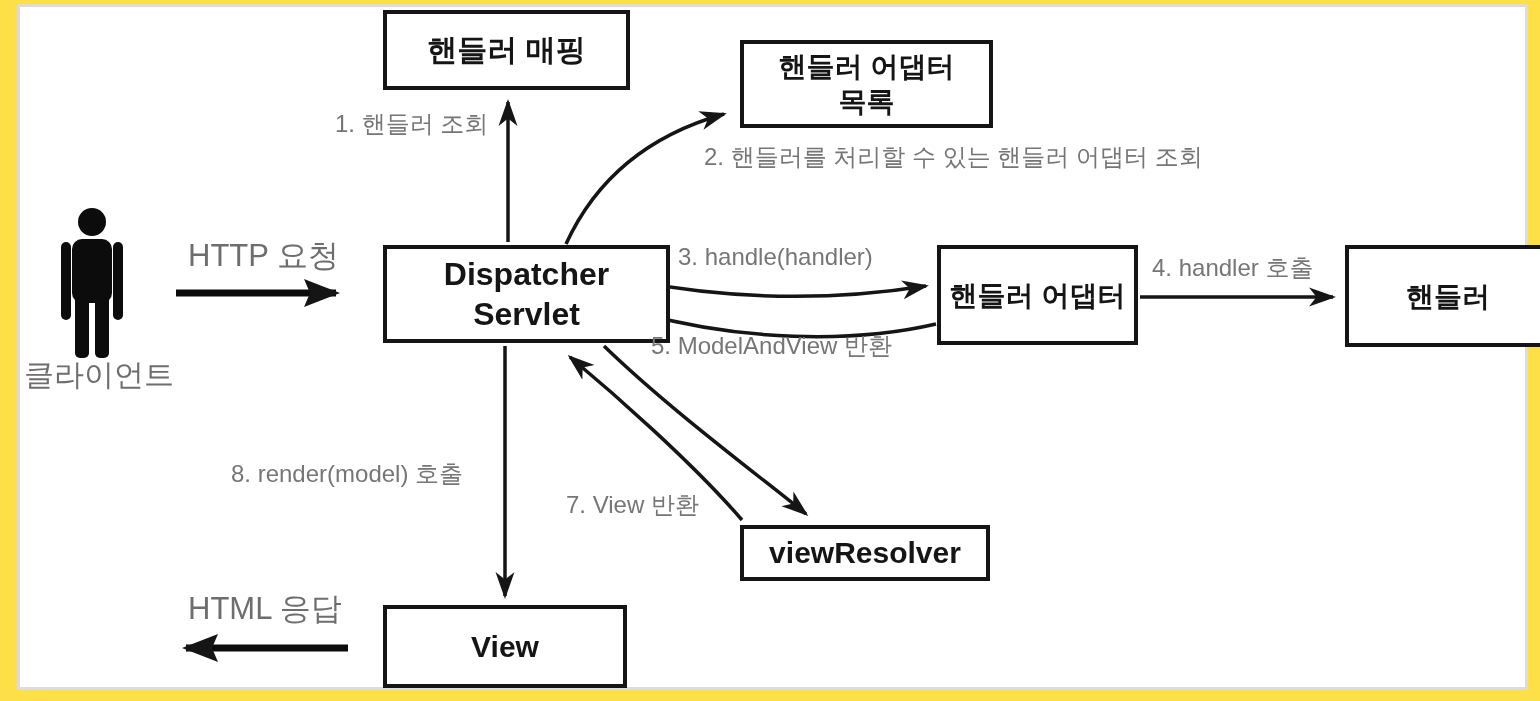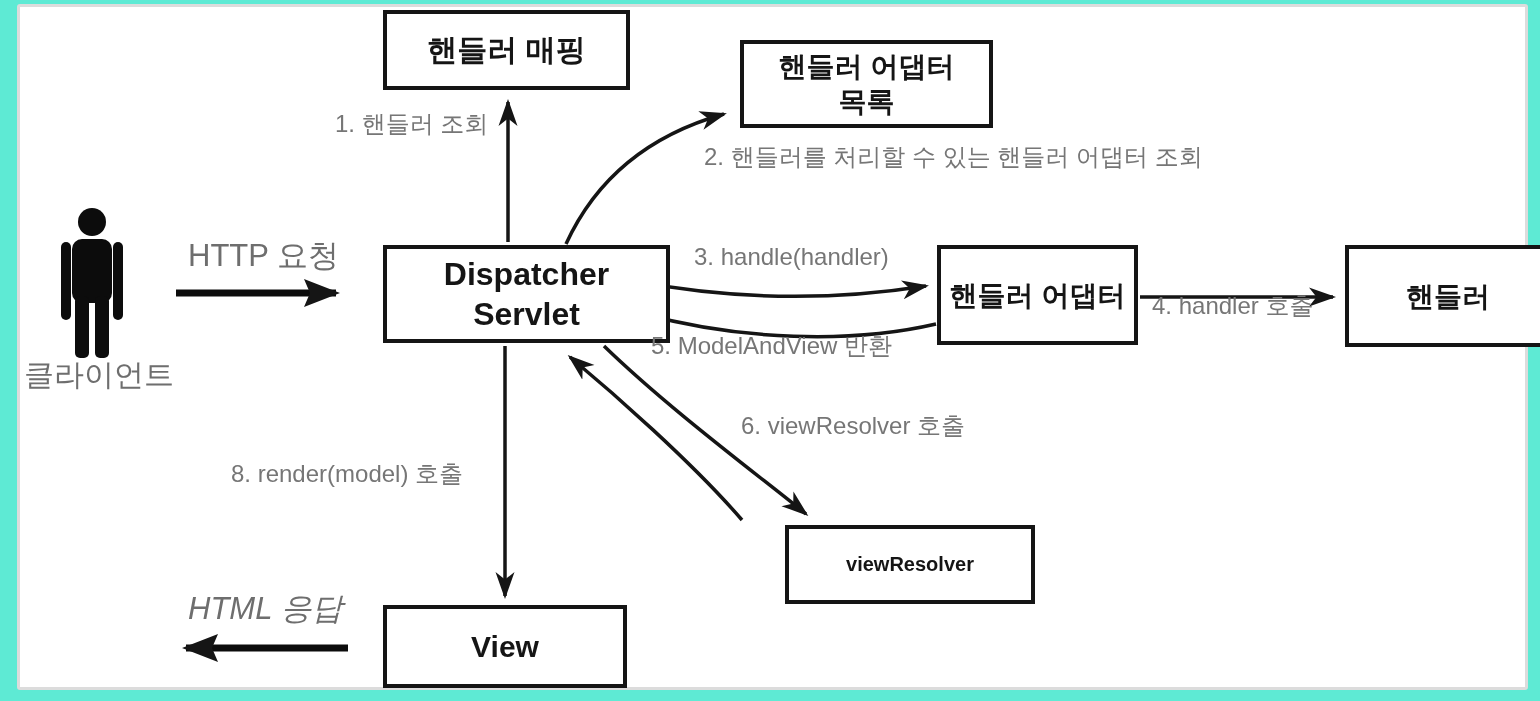--- a/index.html
+++ b/index.html
@@ -1,52 +1,52 @@
 <!DOCTYPE html>
 <html><head>
 <meta charset="utf-8">
 <style>
   html,body{margin:0;padding:0;background:#ffffff;}
   #stage{
-    position:relative;width:1540px;height:701px;background:#5eead4;
+    position:relative;width:1540px;height:701px;background:#fde047;
     font-family:"Liberation Sans", sans-serif;overflow:hidden;
   }
   #frame{
     position:absolute;left:17px;top:4px;width:1505px;height:680px;
     border:3px solid #dcdcdc;border-radius:3px;background:#ffffff;
   }
   .box{
     position:absolute;box-sizing:border-box;border:4px solid #151515;
     background:#ffffff;display:flex;flex-direction:column;align-items:center;
     justify-content:center;text-align:center;color:#151515;font-weight:bold;
     line-height:1.25;
   }
   #box-handler-mapping   {left:383px;top:10px;width:247px;height:80px;font-size:30px;}
   #box-handler-adapter-list{left:740px;top:40px;width:253px;height:88px;font-size:28px;}
   #box-dispatcher        {left:383px;top:245px;width:287px;height:98px;font-size:32px;}
   #box-handler-adapter   {left:937px;top:245px;width:201px;height:100px;font-size:28px;}
   #box-handler-controller{left:1345px;top:245px;width:206px;height:102px;font-size:28px;}
-  #box-view-resolver     {left:740px;top:525px;width:250px;height:79px;font-size:20px;margin-left:45px;}
+  #box-view-resolver     {left:740px;top:525px;width:250px;height:56px;font-size:30px;}
   #box-view              {left:383px;top:605px;width:244px;height:83px;font-size:30px;}
   .steplabel{
     position:absolute;color:#767676;font-weight:normal;font-size:24px;white-space:nowrap;
   }
   #lbl-step1{left:335px;top:108px;}
   #lbl-step2{left:704px;top:141px;}
-  #lbl-step3{left:678px;top:243px;margin-left:16px;}
-  #lbl-step4{left:1152px;top:252px;margin-top:38px;}
+  #lbl-step3{left:678px;top:243px;}
+  #lbl-step4{left:1152px;top:252px;}
   #lbl-step5{left:651px;top:330px;}
   #lbl-step6{left:741px;top:410px;}
   #lbl-step7{left:566px;top:489px;}
   #lbl-step8{left:231px;top:458px;}
   .biglabel{
     position:absolute;color:#6e6e6e;font-weight:normal;font-size:31px;white-space:nowrap;
   }
   #lbl-http-request {left:188px;top:235px;}
-  #lbl-html-response{left:188px;top:588px;font-style:italic;}
+  #lbl-html-response{left:188px;top:588px;}
   #lbl-client       {left:24px;top:355px;font-size:30px;}
   #arrows{position:absolute;left:0;top:0;width:1540px;height:701px;}
 </style>
 </head>
 <body>
 
 <div id="stage">
   <div id="frame"></div>
 
   <svg id="arrows" viewBox="0 0 1540 701" xmlns="http://www.w3.org/2000/svg">
@@ -109,19 +109,19 @@
 
   <div class="box" id="box-view">
     <span>View</span>
   </div>
 
   <div class="steplabel" id="lbl-step1">1. 핸들러 조회</div>
   <div class="steplabel" id="lbl-step2">2. 핸들러를 처리할 수 있는 핸들러 어댑터 조회</div>
   <div class="steplabel" id="lbl-step3">3. handle(handler)</div>
   <div class="steplabel" id="lbl-step4">4. handler 호출</div>
   <div class="steplabel" id="lbl-step5">5. ModelAndView 반환</div>
-  <div class="steplabel" id="lbl-step6">6. viewResolver 호출</div>
+  <div class="steplabel" id="lbl-step7">7. View 반환</div>
   <div class="steplabel" id="lbl-step8">8. render(model) 호출</div>
 
   <div class="biglabel" id="lbl-http-request">HTTP 요청</div>
   <div class="biglabel" id="lbl-html-response">HTML 응답</div>
   <div class="biglabel" id="lbl-client">클라이언트</div>
 </div>
 
 </body></html>

